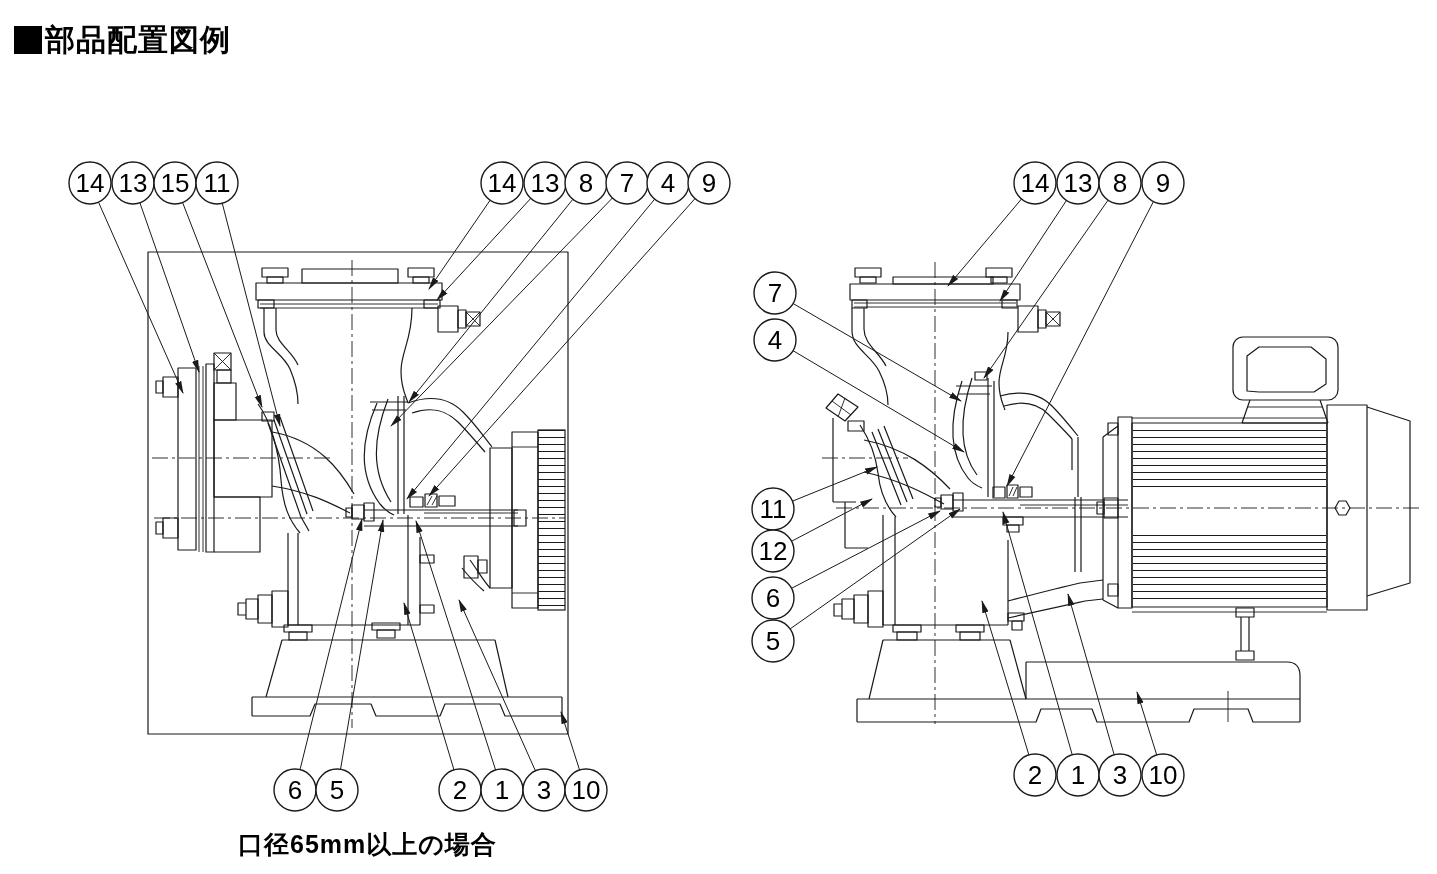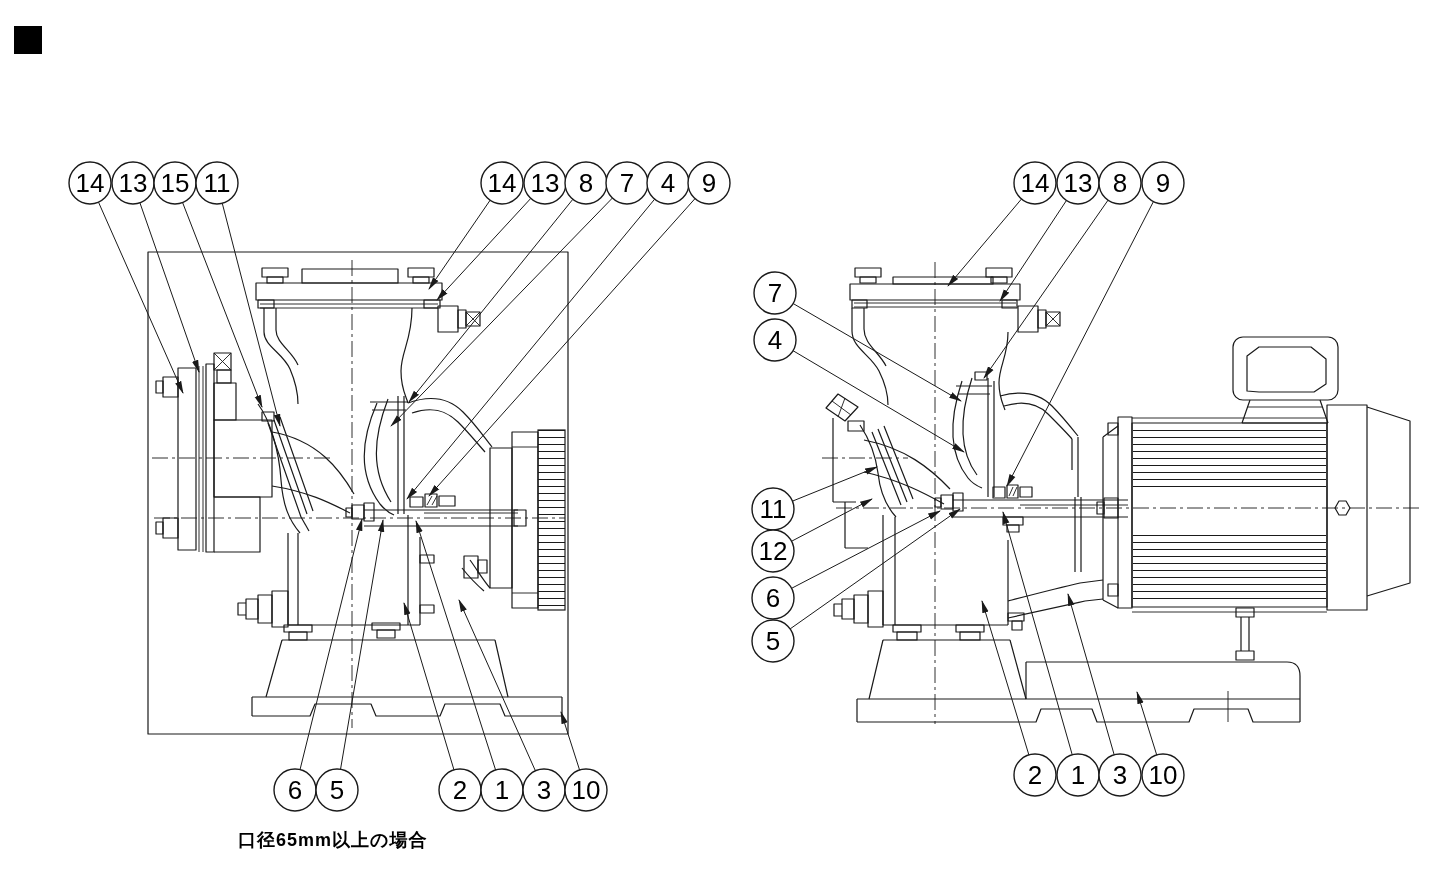--- a/index.html
+++ b/index.html
@@ -2,34 +2,35 @@
 <html><head>
 <meta charset="utf-8">
 <style>
   html,body{margin:0;padding:0;background:#ffffff;}
   body{width:1437px;height:874px;position:relative;overflow:hidden;
        font-family:"Liberation Sans","DejaVu Sans",sans-serif;color:#000;}
   .header{position:absolute;left:14px;top:22px;display:flex;align-items:flex-start;}
   .marker{display:inline-block;width:28px;height:28px;background:#000;margin-top:4px;}
   .title{font-size:30px;font-weight:bold;letter-spacing:1px;margin-left:3px;line-height:36px;}
   .note{font-size:20px;font-weight:600;margin-left:16px;line-height:26px;padding-top:9px;letter-spacing:0.5px;}
-  .caption{position:absolute;left:238px;top:828px;font-size:18px;font-weight:600;letter-spacing:1px;}
+  .caption{position:absolute;left:238px;top:828px;font-size:25px;font-weight:600;letter-spacing:1px;}
   svg{position:absolute;left:0;top:0;}
   .ln{fill:none;stroke:#1a1a1a;stroke-width:1.2;stroke-linejoin:round;stroke-linecap:butt;}
   .dt{fill:none;stroke:#1a1a1a;stroke-width:0.9;}
   .cl{fill:none;stroke:#1a1a1a;stroke-width:0.9;stroke-dasharray:16 4 3 4;}
   .leader{stroke:#1a1a1a;stroke-width:1;fill:none;}
   .callout-circle{fill:#ffffff;stroke:#1a1a1a;stroke-width:1.4;}
   .callout-label{font-family:"Liberation Sans","DejaVu Sans",sans-serif;font-size:26px;fill:#000;text-anchor:middle;}
 </style>
 </head>
 <body>
 
 <div class="header">
   <span class="marker"></span>
+  <span class="title">部品配置図例</span>
 </div>
 
 <svg width="1437" height="874" viewBox="0 0 1437 874" xmlns="http://www.w3.org/2000/svg">
   <defs>
     <marker id="arrow" viewBox="0 0 12 8" refX="11" refY="4" markerWidth="13" markerHeight="9" orient="auto">
       <path d="M0,1 L12,4 L0,7 Z" fill="#1a1a1a"></path>
     </marker>
     <pattern id="fins" width="10" height="7" patternUnits="userSpaceOnUse">
       <path d="M0,3.5 H10" stroke="#1a1a1a" stroke-width="1"></path>
     </pattern>

